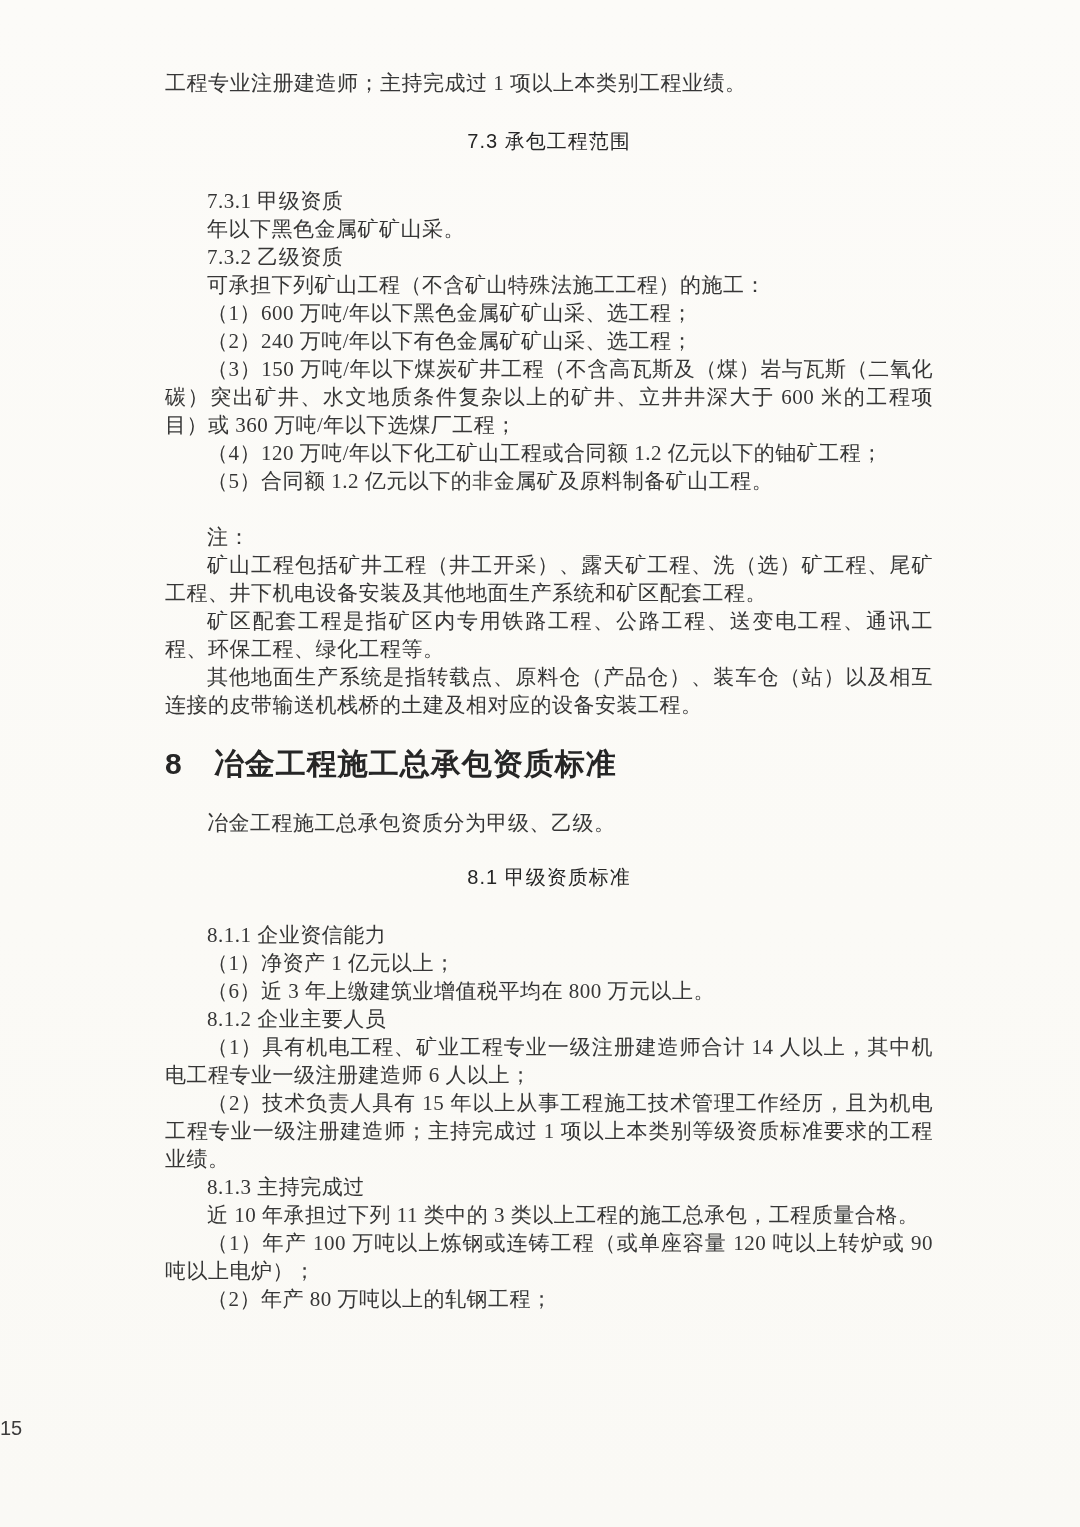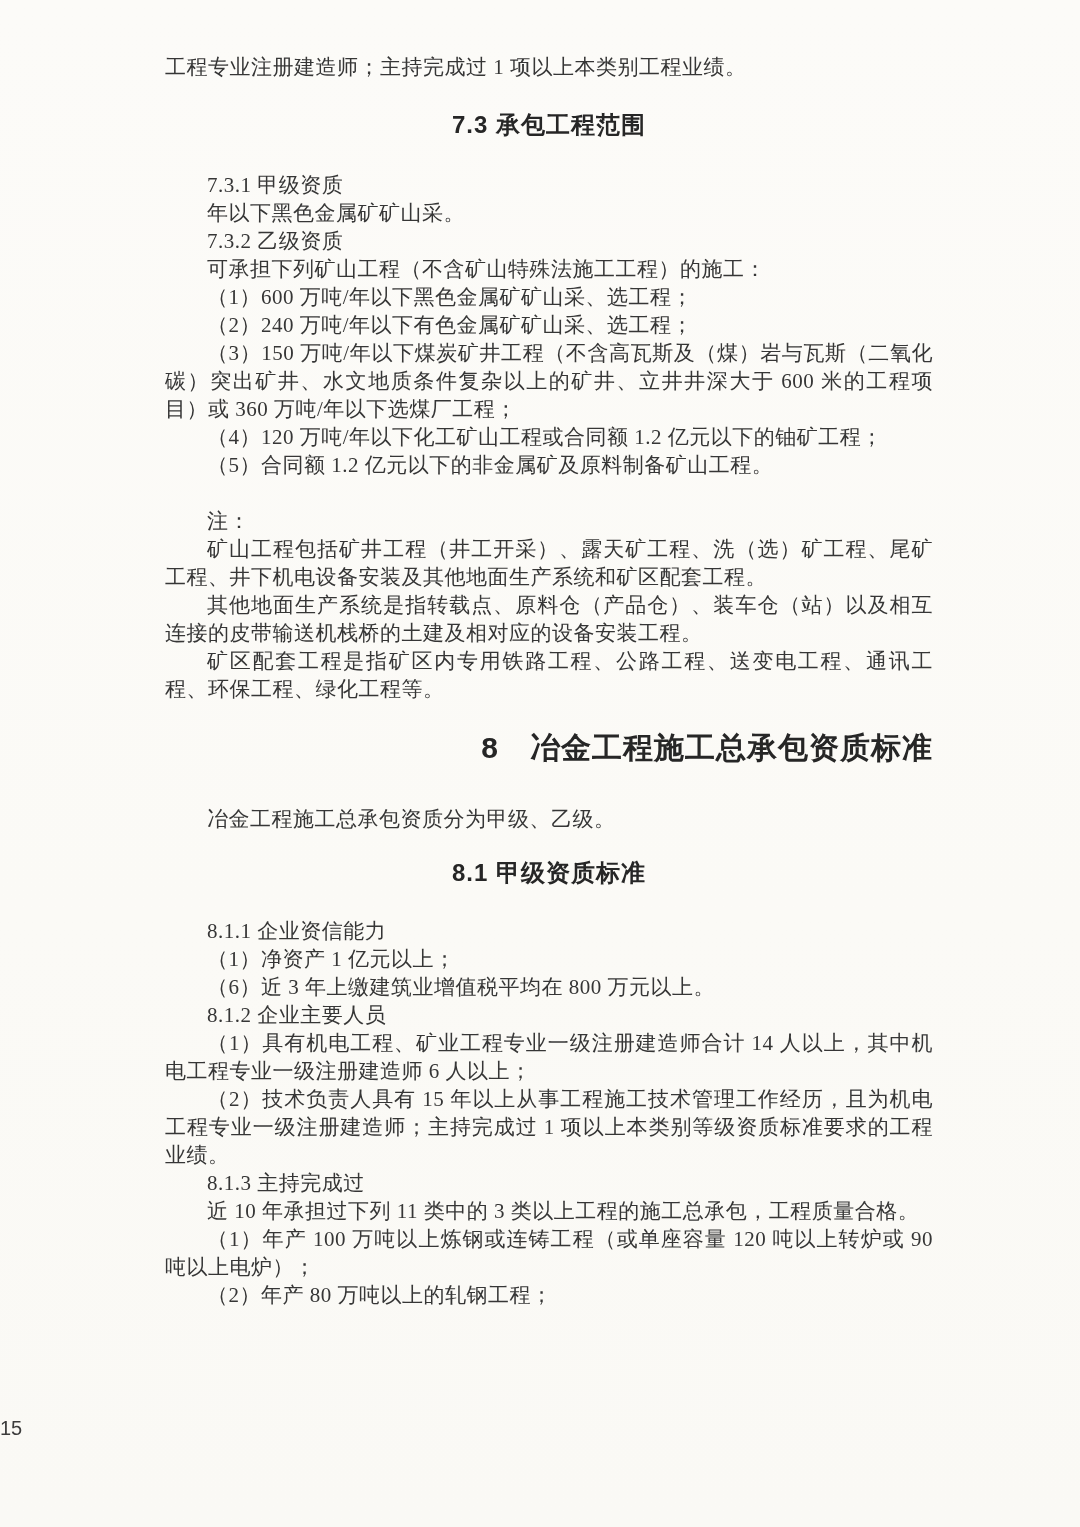--- a/index.html
+++ b/index.html
@@ -11,51 +11,51 @@
     background-image: linear-gradient(180deg, #fcfbf8 0%, #fbfaf6 60%, #faf9f5 100%);
     color: #363636;
     font-family: "Liberation Serif", "DejaVu Serif", serif;
     overflow: hidden;
   }
   .content {
     position: absolute;
     left: 165px;
     top: 0;
     width: 768px;
-    padding-top: 53px;
+    padding-top: 69px;
   }
   .body {
     margin: 0;
     font-size: 21px;
     line-height: 28px;
     text-align: justify;
     text-justify: inter-character;
     letter-spacing: 0.5px;
   }
   .indent { text-indent: 2em; }
   .noindent { text-indent: 0; }
   .note-start { margin-top: 28px; }
   .h-sub {
     margin: 30px 0 32px 0;
     font-family: "Liberation Sans", "DejaVu Sans", sans-serif;
-    font-weight: 700;
-    font-size: 24px;
+    font-weight: 400;
+    font-size: 20px;
     line-height: 28px;
     text-align: center;
     color: #262626;
     letter-spacing: 1px;
   }
   .h-sub.h81 { margin: 26px 0 30px 0; }
   .h-main {
-    margin: 28px 0 40px 0;
+    margin: 28px 0 28px 0;
     font-family: "Liberation Sans", "DejaVu Sans", sans-serif;
     font-weight: 700;
     font-size: 30px;
     line-height: 34px;
-    text-align: right;
+    text-align: left;
     color: #262626;
     letter-spacing: 1px;
   }
   .page-number {
     position: absolute;
     top: 1414px;
     left: 0;
     width: 100%;
     text-align: left;
     font-family: "Liberation Sans", "DejaVu Sans", sans-serif;
@@ -80,22 +80,22 @@
     <p class="body indent">可承担下列矿山工程（不含矿山特殊法施工工程）的施工：</p>
 
     <p class="body indent">（1）600 万吨/年以下黑色金属矿矿山采、选工程；</p>
     <p class="body indent">（2）240 万吨/年以下有色金属矿矿山采、选工程；</p>
     <p class="body indent">（3）150 万吨/年以下煤炭矿井工程（不含高瓦斯及（煤）岩与瓦斯（二氧化碳）突出矿井、水文地质条件复杂以上的矿井、立井井深大于 600 米的工程项目）或 360 万吨/年以下选煤厂工程；</p>
     <p class="body indent">（4）120 万吨/年以下化工矿山工程或合同额 1.2 亿元以下的铀矿工程；</p>
     <p class="body indent">（5）合同额 1.2 亿元以下的非金属矿及原料制备矿山工程。</p>
 
     <p class="body indent note-start">注：</p>
     <p class="body indent">矿山工程包括矿井工程（井工开采）、露天矿工程、洗（选）矿工程、尾矿工程、井下机电设备安装及其他地面生产系统和矿区配套工程。</p>
+    <p class="body indent">矿区配套工程是指矿区内专用铁路工程、公路工程、送变电工程、通讯工程、环保工程、绿化工程等。</p>
     <p class="body indent">其他地面生产系统是指转载点、原料仓（产品仓）、装车仓（站）以及相互连接的皮带输送机栈桥的土建及相对应的设备安装工程。</p>
-    <p class="body indent">矿区配套工程是指矿区内专用铁路工程、公路工程、送变电工程、通讯工程、环保工程、绿化工程等。</p>
 
     <h1 class="h-main">8　冶金工程施工总承包资质标准</h1>
 
     <p class="body indent">冶金工程施工总承包资质分为甲级、乙级。</p>
 
     <h2 class="h-sub h81">8.1 甲级资质标准</h2>
 
     <p class="body indent">8.1.1 企业资信能力</p>
     <p class="body indent">（1）净资产 1 亿元以上；</p>
     <p class="body indent">（6）近 3 年上缴建筑业增值税平均在 800 万元以上。</p>

